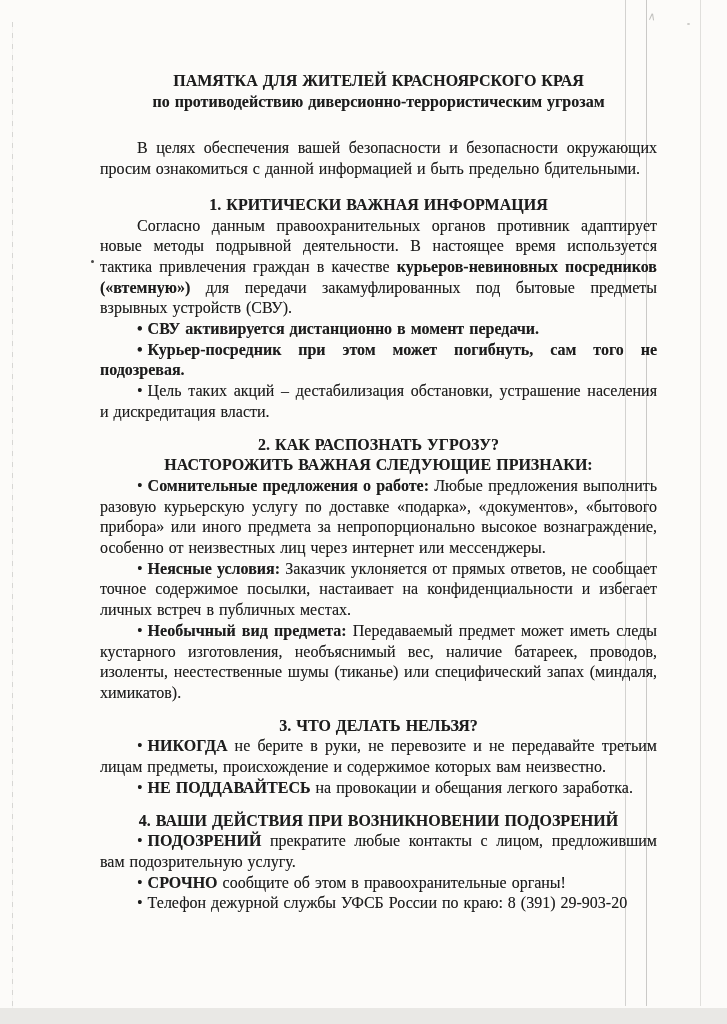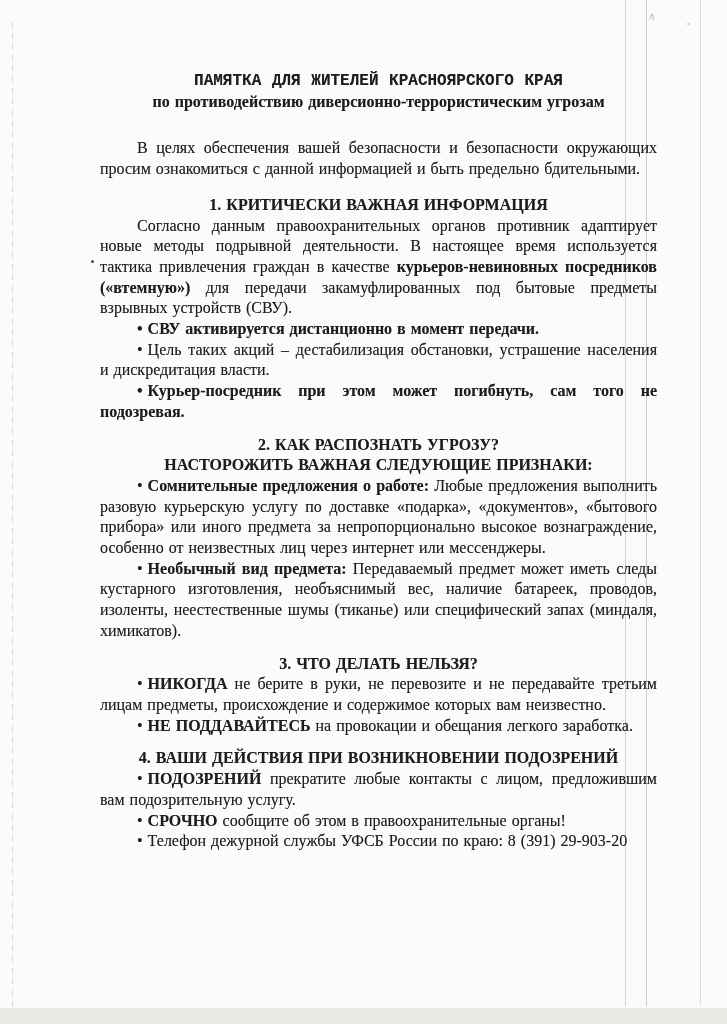--- a/index.html
+++ b/index.html
@@ -49,21 +49,21 @@
   .content {
     position: absolute;
     left: 100px; top: 71px; width: 557px;
     font-size: 16px; line-height: 20.7px;
     text-align: justify;
     word-spacing: 1px;
     text-shadow: 0 0 0.55px rgba(35,35,35,0.45);
   }
   .content p, .content h1, .content h2 { margin: 0; padding: 0; font-size: inherit; }
   .h { text-align: center; font-weight: bold; text-indent: 0; }
-  .title-1 { font-size: 16.5px; font-family: Liberation Mono, monospace; }
+  .title-1 { font-size: 16.5px; }
   .title-2 { font-size: 16px; }
   .sect-h { font-size: 16.5px; }
   .sect-h4 { font-size: 17px; }
   .gap-intro { margin-top: 26px !important; }
   .gap-s1 { margin-top: 15px !important; text-align: center; }
   .gap-s  { margin-top: 12px !important; }
   .para { text-indent: 37px; }
   .dot { margin-right: 5px; }
   b { font-weight: bold; }
 </style>
@@ -84,26 +84,27 @@
   <div class="content">
 
     <h1 class="h title-1">ПАМЯТКА ДЛЯ ЖИТЕЛЕЙ КРАСНОЯРСКОГО КРАЯ</h1>
     <h2 class="h title-2">по противодействию диверсионно-террористическим угрозам</h2>
 
     <p class="para gap-intro">В целях обеспечения вашей безопасности и безопасности окружающих просим ознакомиться с данной информацией и быть предельно бдительными.</p>
 
     <h2 class="h sect-h gap-s1">1. КРИТИЧЕСКИ ВАЖНАЯ ИНФОРМАЦИЯ</h2>
     <p class="para"><span>Согласно данным правоохранительных органов противник адаптирует новые методы подрывной деятельности. В настоящее время используется тактика привлечения граждан в качестве </span><b>курьеров-невиновных посредников («втемную»)</b><span> для передачи закамуфлированных под бытовые предметы взрывных устройств (СВУ).</span></p>
     <p class="para"><b><span class="dot">•</span><span>СВУ активируется дистанционно в момент передачи.</span></b><span></span></p>
+    <p class="para"><b><span class="dot">•</span><span>Курьер-посредник при этом может погибнуть, сам того не подозревая.</span></b><span></span></p>
     <p class="para"><span class="dot">•</span><b></b><span>Цель таких акций – дестабилизация обстановки, устрашение населения и дискредитация власти.</span></p>
-    <p class="para"><b><span class="dot">•</span><span>Курьер-посредник при этом может погибнуть, сам того не подозревая.</span></b><span></span></p>
 
     <h2 class="h sect-h gap-s">2. КАК РАСПОЗНАТЬ УГРОЗУ?</h2>
     <h2 class="h sect-h">НАСТОРОЖИТЬ ВАЖНАЯ СЛЕДУЮЩИЕ ПРИЗНАКИ:</h2>
     <p class="para"><span class="dot">•</span><b>Сомнительные предложения о работе:</b><span> Любые предложения выполнить разовую курьерскую услугу по доставке «подарка», «документов», «бытового прибора» или иного предмета за непропорционально высокое вознаграждение, особенно от неизвестных лиц через интернет или мессенджеры.</span></p>
+    <p class="para"><span class="dot">•</span><b>Неясные условия:</b><span> Заказчик уклоняется от прямых ответов, не сообщает точное содержимое посылки, настаивает на конфиденциальности и избегает личных встреч в публичных местах.</span></p>
     <p class="para"><span class="dot">•</span><b>Необычный вид предмета:</b><span> Передаваемый предмет может иметь следы кустарного изготовления, необъяснимый вес, наличие батареек, проводов, изоленты, неестественные шумы (тиканье) или специфический запах (миндаля, химикатов).</span></p>
 
     <h2 class="h sect-h gap-s">3. ЧТО ДЕЛАТЬ НЕЛЬЗЯ?</h2>
     <p class="para"><span class="dot">•</span><b>НИКОГДА</b><span> не берите в руки, не перевозите и не передавайте третьим лицам предметы, происхождение и содержимое которых вам неизвестно.</span></p>
     <p class="para"><span class="dot">•</span><b>НЕ ПОДДАВАЙТЕСЬ</b><span> на провокации и обещания легкого заработка.</span></p>
 
     <h2 class="h sect-h4 gap-s">4. ВАШИ ДЕЙСТВИЯ ПРИ ВОЗНИКНОВЕНИИ ПОДОЗРЕНИЙ</h2>
     <p class="para"><span class="dot">•</span><b>ПОДОЗРЕНИЙ</b><span> прекратите любые контакты с лицом, предложившим вам подозрительную услугу.</span></p>
     <p class="para"><span class="dot">•</span><b>СРОЧНО</b><span> сообщите об этом в правоохранительные органы!</span></p>
     <p class="para"><span class="dot">•</span><b></b><span>Телефон дежурной службы УФСБ России по краю: 8 (391) 29-903-20</span></p>

